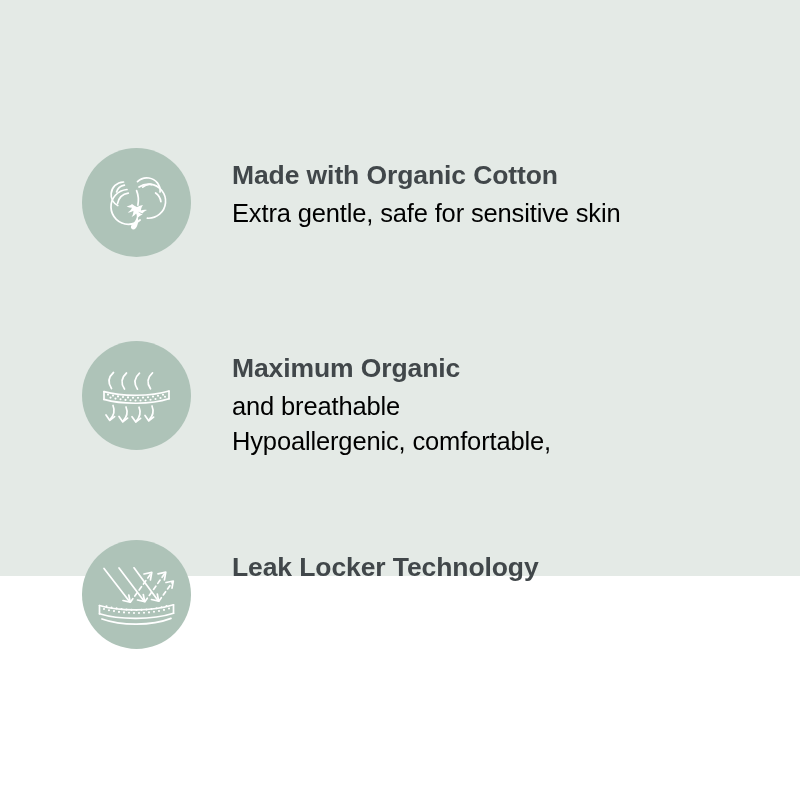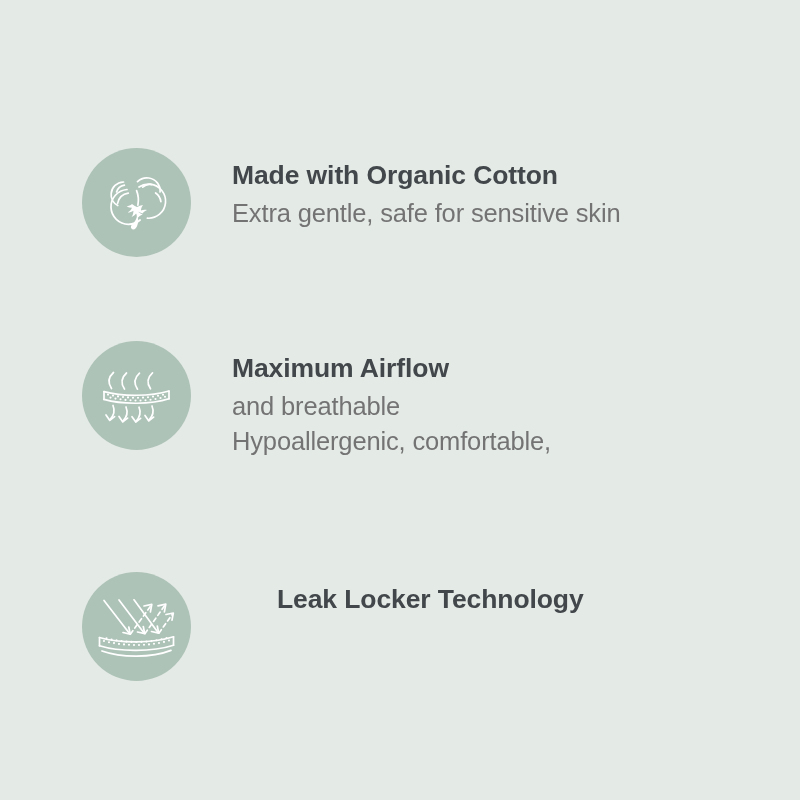--- a/index.html
+++ b/index.html
@@ -10,35 +10,35 @@
     width: 800px;
     height: 800px;
     overflow: hidden;
     font-family: "Liberation Sans", "DejaVu Sans", sans-serif;
     -webkit-font-smoothing: antialiased;
   }
 
   #feature-panel {
     position: relative;
     width: 800px;
-    height: 800px;
+    height: 576px;
     background: #e4eae6;
     box-sizing: border-box;
   }
 
   .feature-row {
     position: absolute;
     left: 82px;
     display: flex;
     align-items: flex-start;
   }
 
   #feature-row-0 { top: 148px; }
   #feature-row-1 { top: 341px; }
-  #feature-row-2 { top: 572px; gap: 45px; }
+  #feature-row-2 { top: 540px; }
 
   .icon-badge {
     flex: 0 0 auto;
     width: 109px;
     height: 109px;
     border-radius: 50%;
     background: #aec3b8;
     display: flex;
     align-items: center;
     justify-content: center;
@@ -62,21 +62,21 @@
     color: #41474a;
     line-height: 1.24;
     letter-spacing: -0.1px;
     margin: 0;
     white-space: nowrap;
   }
 
   .feature-desc {
     font-size: 25.5px;
     font-weight: 400;
-    color: #737373;
+    color: #000000;
     line-height: 1.36;
     letter-spacing: -0.15px;
     margin: 4px 0 0 0;
   }
 
   .feature-desc .desc-line {
     display: block;
     white-space: nowrap;
   }
 </style>
@@ -190,21 +190,21 @@
           <circle cx="58.5" cy="59.5" r="1.05"></circle>
             <circle cx="63.5" cy="59.2" r="1.05"></circle>
           <circle cx="68.5" cy="58.7" r="1.05"></circle>
             <circle cx="73.5" cy="58.0" r="1.05"></circle>
           <circle cx="78.5" cy="57.0" r="1.05"></circle>
             <circle cx="83.0" cy="55.8" r="1.05"></circle>
         </g>
       </svg>
     </div>
     <div class="feature-text">
-      <p class="feature-title">Maximum Airflow</p>
+      <p class="feature-title">Maximum Organic</p>
       <p class="feature-desc">
         <span class="desc-line">and breathable</span>
         <span class="desc-line">Hypoallergenic, comfortable,</span>
       </p>
     </div>
   </div>
 
   <div class="feature-row" id="feature-row-2">
     <div class="icon-badge">
       <svg viewBox="0 0 109 109">

